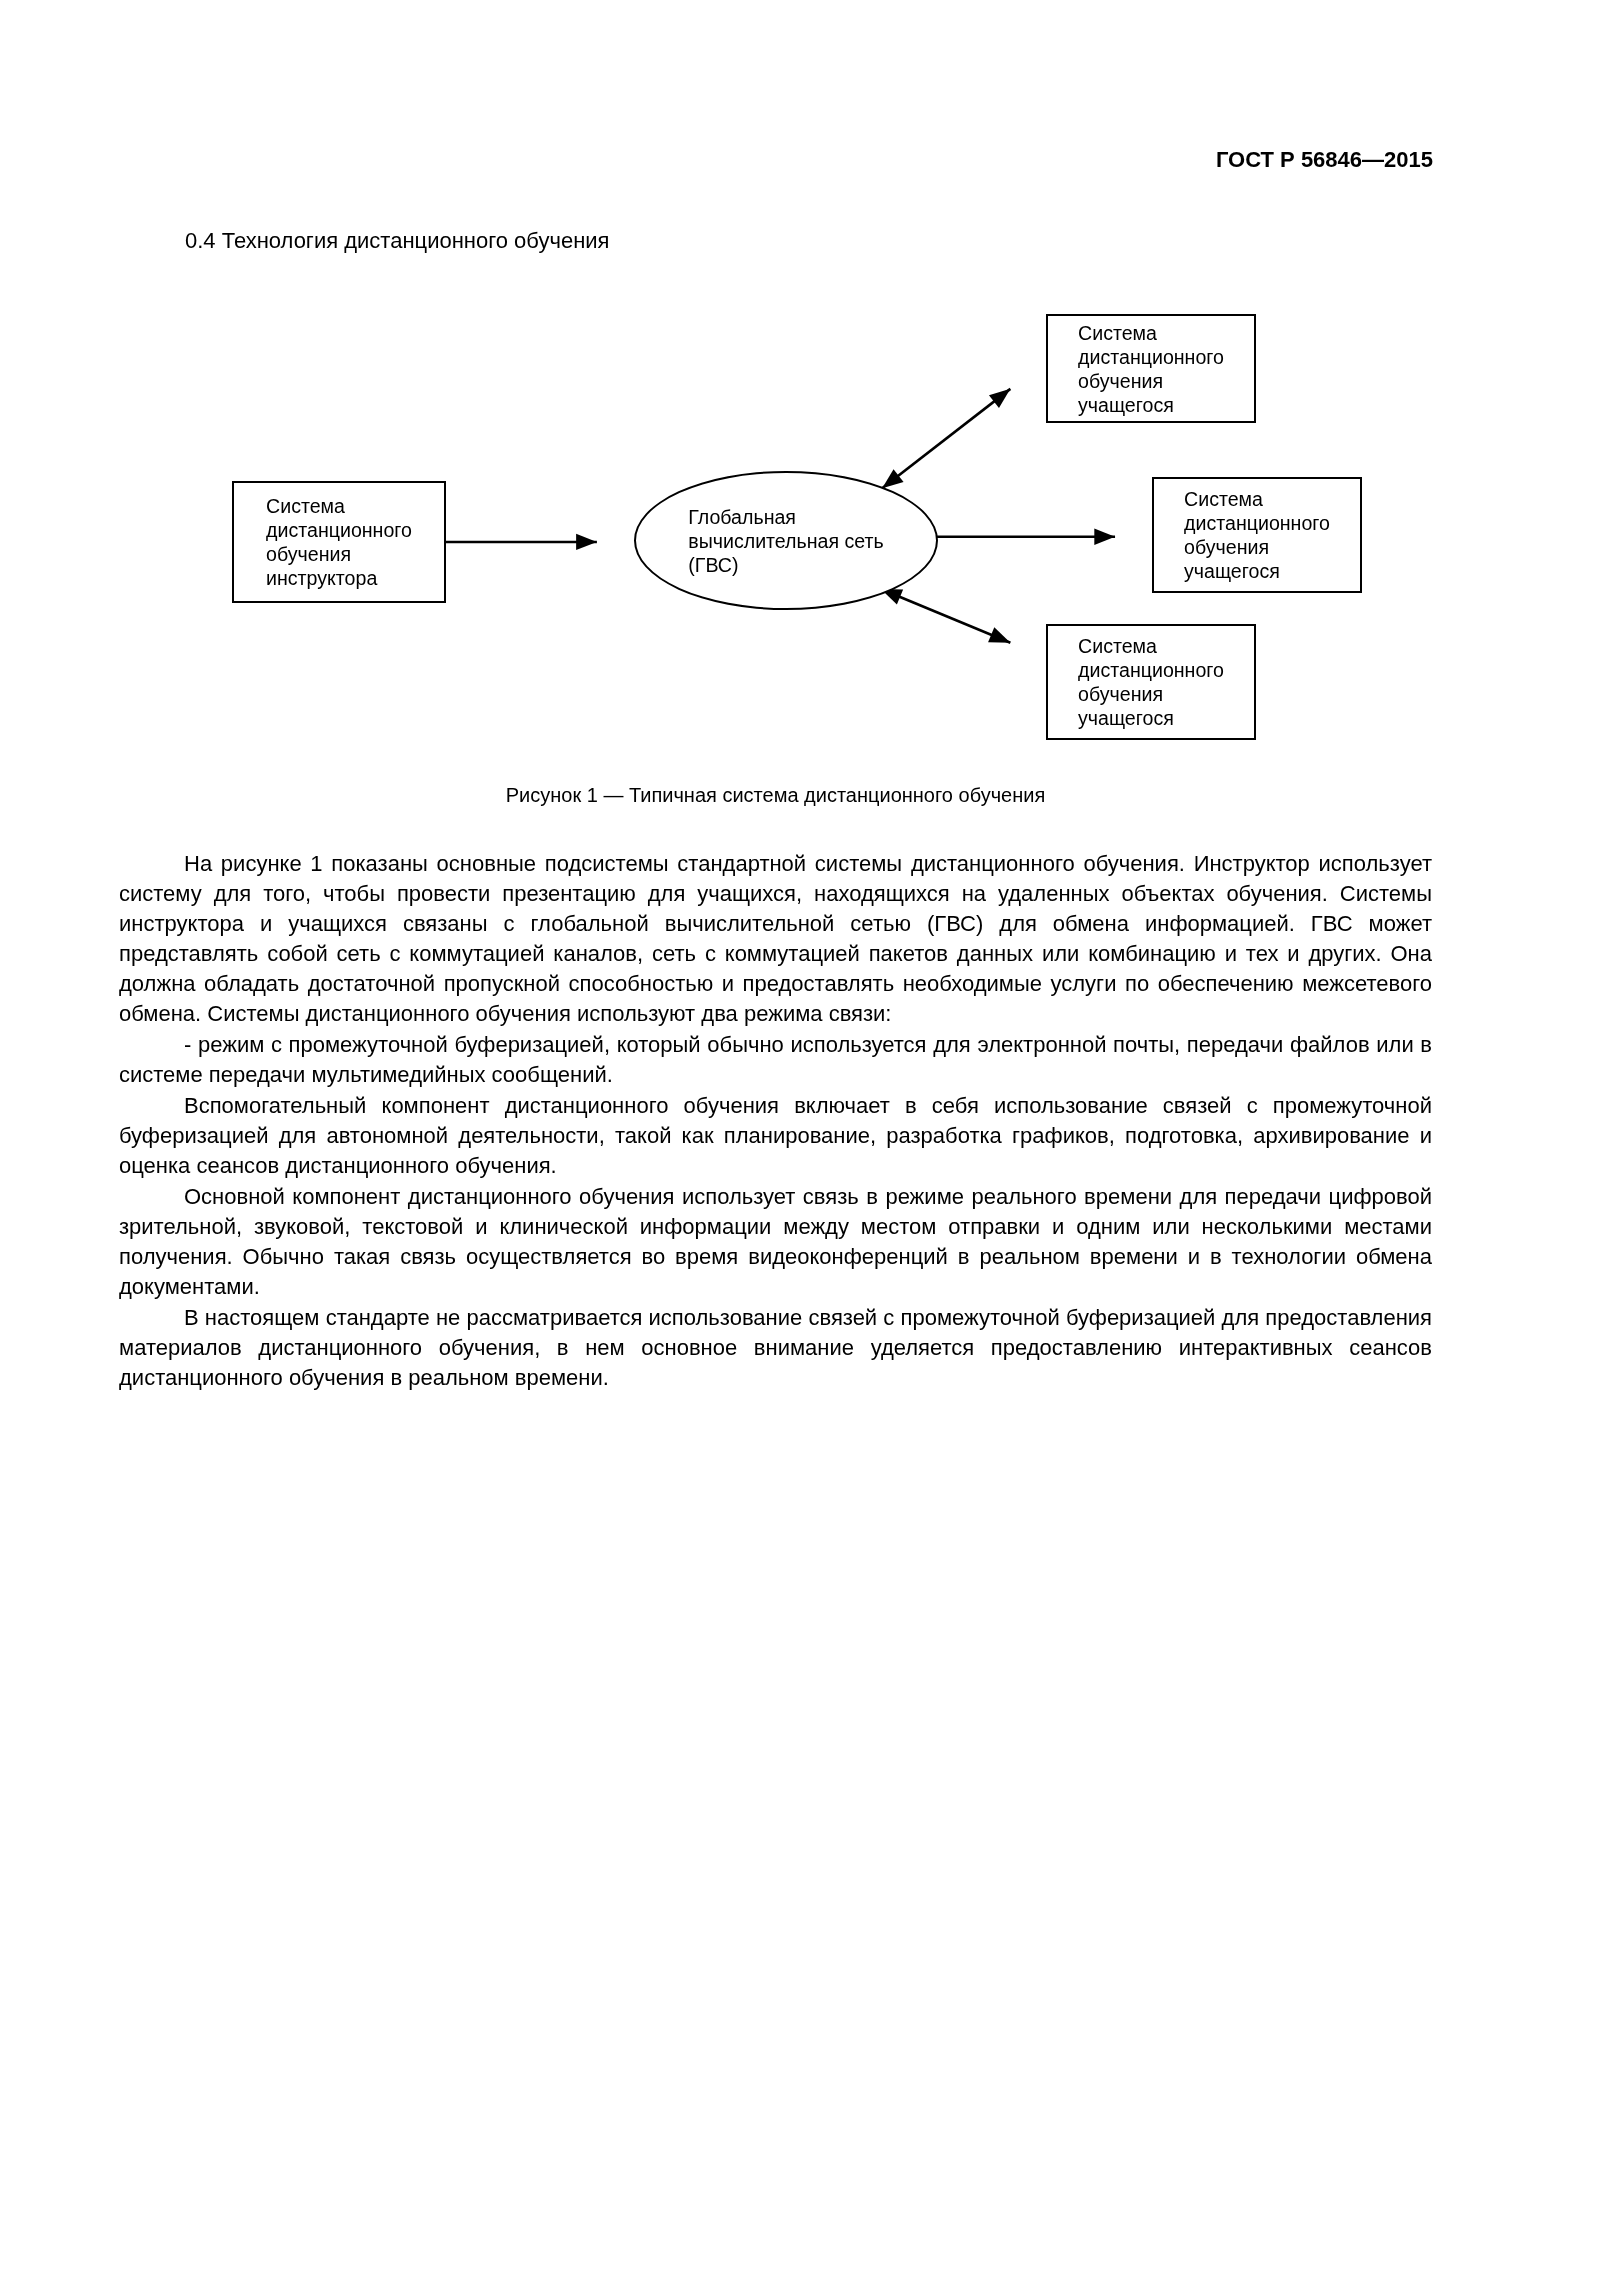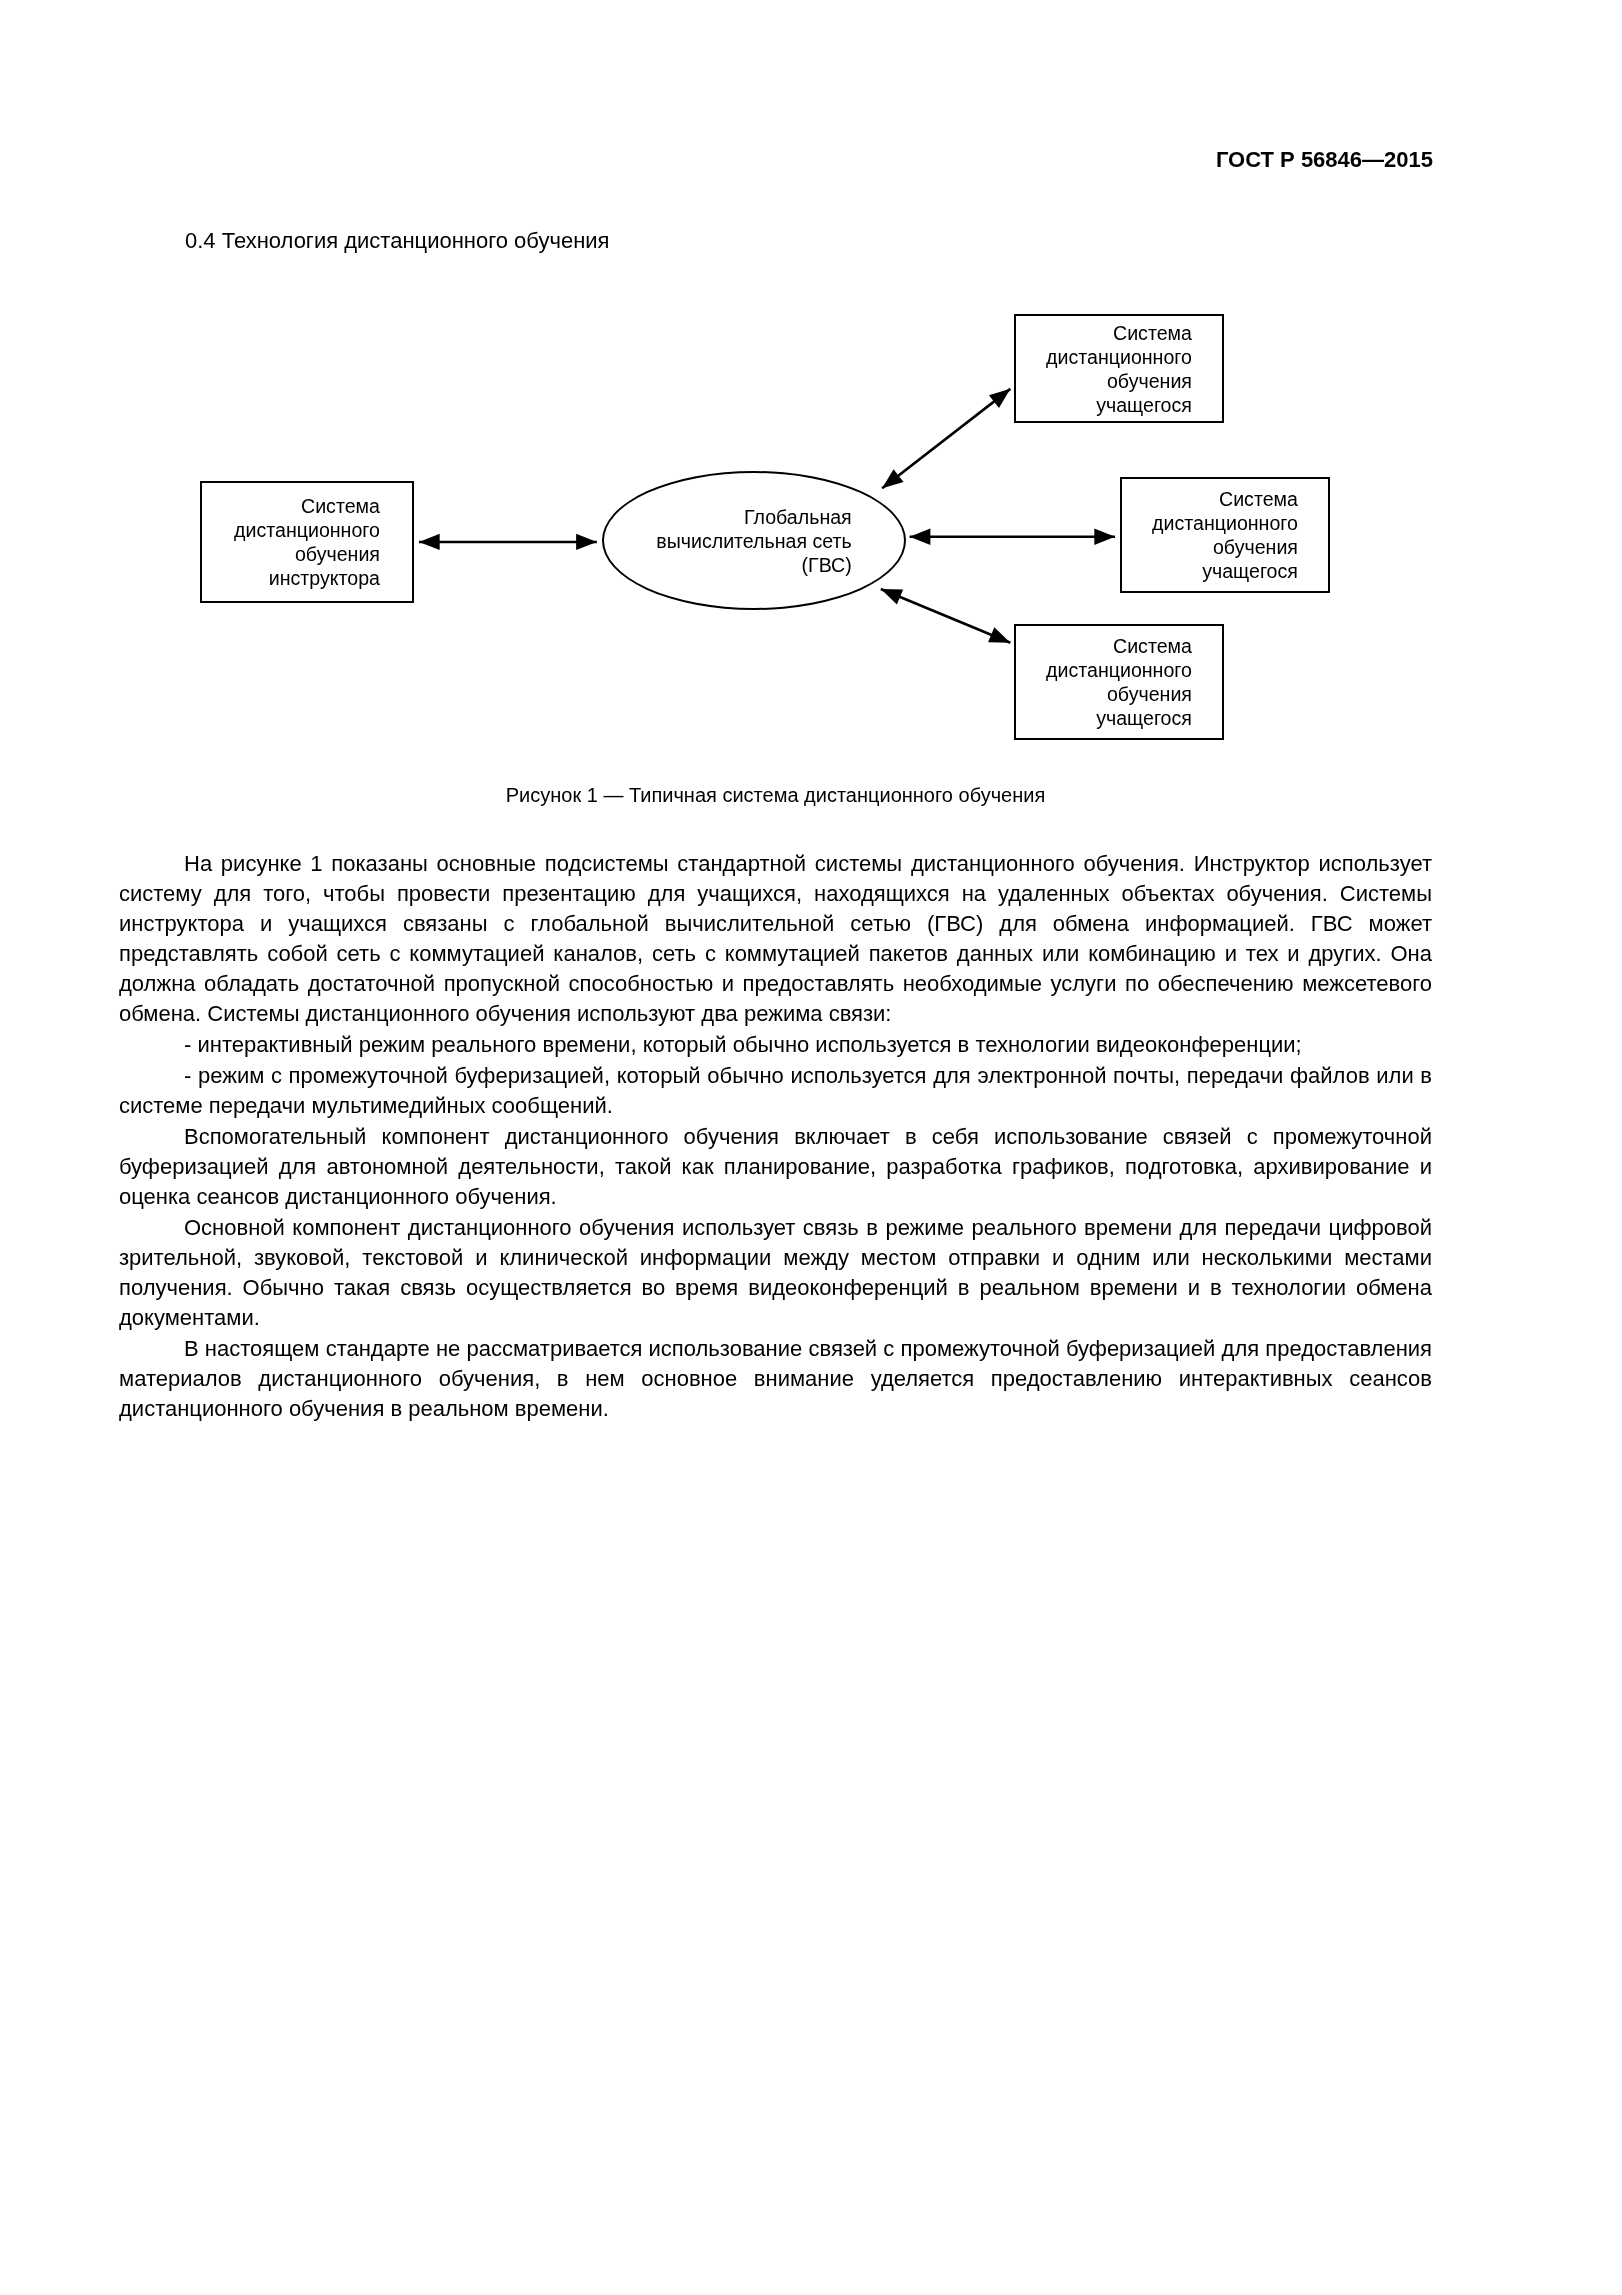--- a/index.html
+++ b/index.html
@@ -47,25 +47,26 @@
     height: 504px;
     pointer-events: none;
   }
   .node {
     position: absolute;
     border: 2px solid #000000;
     background: #ffffff;
     display: flex;
     align-items: center;
     justify-content: center;
-    text-align: right;
+    text-align: left;
     font-size: 19.6px;
     line-height: 24px;
     white-space: pre-line;
     box-sizing: border-box;
+    margin-left: 32px;
   }
   .box-instructor     { left: 82px;  top: 193px; width: 214px; height: 122px; }
   .box-student-top    { left: 896px; top: 26px;  width: 210px; height: 109px; }
   .box-student-middle { left: 1002px; top: 189px; width: 210px; height: 116px; }
   .box-student-bottom { left: 896px; top: 336px; width: 210px; height: 116px; }
   .ellipse {
     left: 484px; top: 183px; width: 304px; height: 139px;
     border-radius: 50%;
   }
   .figure-caption {
@@ -143,21 +144,20 @@
     <div class="node box-student-bottom">Система
 дистанционного
 обучения
 учащегося</div>
   </div>
 
   <div class="figure-caption">Рисунок 1 — Типичная система дистанционного обучения</div>
 
   <div class="body-text">
     <p>На рисунке 1 показаны основные подсистемы стандартной системы дистанционного обучения. Инструктор использует систему для того, чтобы провести презентацию для учащихся, находящихся на удаленных объектах обучения. Системы инструктора и учащихся связаны с глобальной вычислительной сетью (ГВС) для обмена информацией. ГВС может представлять собой сеть с коммутацией каналов, сеть с коммутацией пакетов данных или комбинацию и тех и других. Она должна обладать достаточной пропускной способностью и предоставлять необходимые услуги по обеспечению межсетевого обмена. Системы дистанционного обучения используют два режима связи:</p>
-    <p>- интерактивный режим реального времени, который обычно используется в технологии видеоконференции;</p>
     <p>- режим с промежуточной буферизацией, который обычно используется для электронной почты, передачи файлов или в системе передачи мультимедийных сообщений.</p>
     <p>Вспомогательный компонент дистанционного обучения включает в себя использование связей с промежуточной буферизацией для автономной деятельности, такой как планирование, разработка графиков, подготовка, архивирование и оценка сеансов дистанционного обучения.</p>
     <p>Основной компонент дистанционного обучения использует связь в режиме реального времени для передачи цифровой зрительной, звуковой, текстовой и клинической информации между местом отправки и одним или несколькими местами получения. Обычно такая связь осуществляется во время видеоконференций в реальном времени и в технологии обмена документами.</p>
     <p>В настоящем стандарте не рассматривается использование связей с промежуточной буферизацией для предоставления материалов дистанционного обучения, в нем основное внимание уделяется предоставлению интерактивных сеансов дистанционного обучения в реальном времени.</p>
   </div>
 
   <div class="page-number">V</div>
 
 </div>
 

